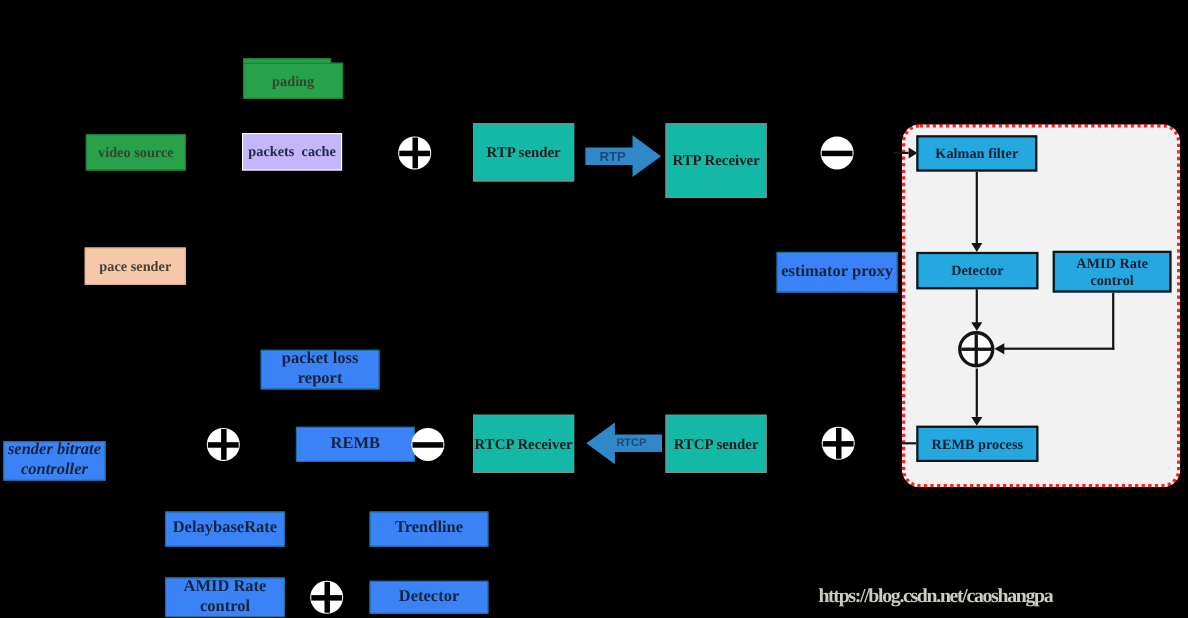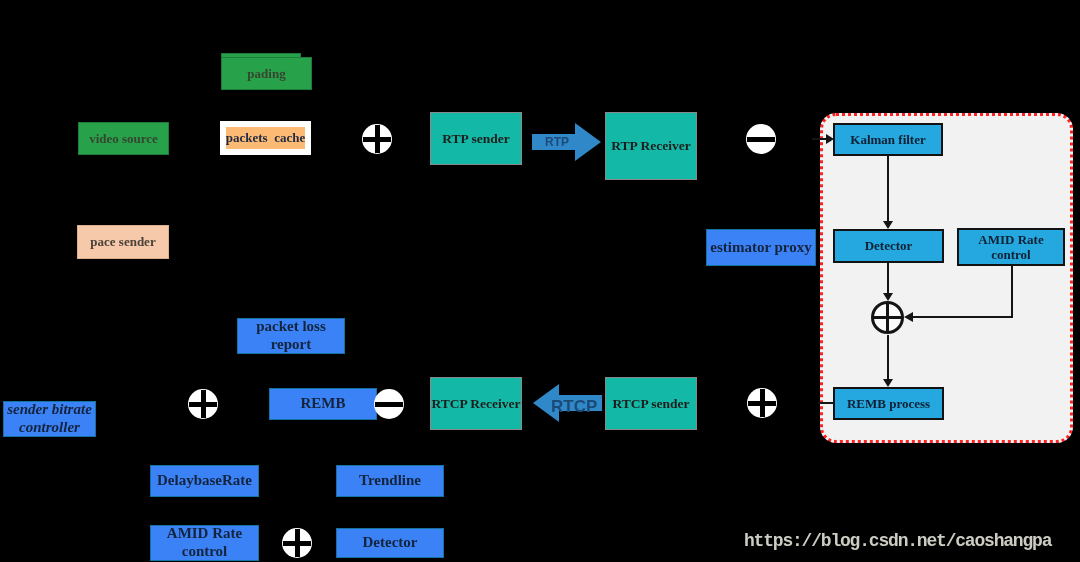--- a/index.html
+++ b/index.html
@@ -8,21 +8,21 @@
     position:relative; width:1080px; height:562px; background:#000;
     overflow:hidden; font-family:"Liberation Serif","DejaVu Serif",serif;
   }
   .node {
     position:absolute; display:flex; align-items:center; justify-content:center;
     text-align:center; font-weight:700; line-height:1.18; z-index:3;
   }
   .green  { background:#27a24a; border:1px solid #1d7d38; color:#36452f; font-size:13px; }
   .cyan   { background:#3b82f6; border:1px solid #1473a0; color:#14243e; font-size:15px; }
   .cyanh  { background:#25a8e0; border:2px solid #121212; color:#0f2033; font-size:13px; }
-  .grayb  { background:#fdba74; border:6px solid #ffffff; color:#222c44; font-size:13px; }
+  .grayb  { background:#c4b5fd; border:1px solid #ffffff; color:#222c44; font-size:13px; }
   .peach  { background:#f5c9a9; border:1px solid #ddb08d; color:#4a4038; font-size:13px; }
   .whiteb { background:#14b8a6; border:1px solid #8a8a8a; color:#1d1d1d; font-size:13.5px; }
   .pre { white-space:pre; }
 
   .panel {
     position:absolute; left:820px; top:113px; width:253px; height:330px;
     background:#f2f2f2; border:3px dotted #ff2222; border-radius:16px; z-index:1;
   }
 
   .hline,.vline { position:absolute; background:#141414; z-index:2; }
@@ -41,21 +41,21 @@
 
   .fatarrow { position:absolute; z-index:3; }
   .fatarrow polygon { fill:#3088c8; }
   .arrow-label {
     position:absolute; z-index:4; color:#1c4a78; font-weight:700;
     font-family:"Liberation Sans","DejaVu Sans",sans-serif;
     text-align:center;
   }
   .watermark {
     position:absolute; left:744px; top:531px; z-index:5;
-    font-family:Liberation Mono, monospace;
+    font-family:Liberation Serif, serif;
     font-weight:700; font-size:18px; letter-spacing:-1.2px; color:#ccccc2;
     white-space:nowrap;
   }
 </style>
 </head>
 <body>
 
 <div id="canvas">
 
   <div class="panel"></div>
@@ -151,17 +151,17 @@
   <div class="hline" style="left:818px;top:402px;width:15px;height:2px;"></div>
 
   <svg class="fatarrow" style="left:532px;top:122px;" width="70" height="40" viewBox="0 0 70 40">
     <polygon points="0,12 43,12 43,1 69,20 43,39 43,28 0,28"></polygon>
   </svg>
   <div class="arrow-label" style="left:536px;top:135px;width:42px;font-size:12px;">RTP</div>
 
   <svg class="fatarrow" style="left:532px;top:383px;" width="70" height="40" viewBox="0 0 70 40">
     <polygon points="70,12 27,12 27,1 1,20 27,39 27,28 70,28"></polygon>
   </svg>
-  <div class="arrow-label" style="left:551px;top:397px;width:46px;font-size:17px;">RTCP</div>
+  <div class="arrow-label" style="left:551px;top:397px;width:46px;font-size:10px;">RTCP</div>
 
   <div class="watermark">https://blog.csdn.net/caoshangpa</div>
 
 </div>
 
 </body></html>

